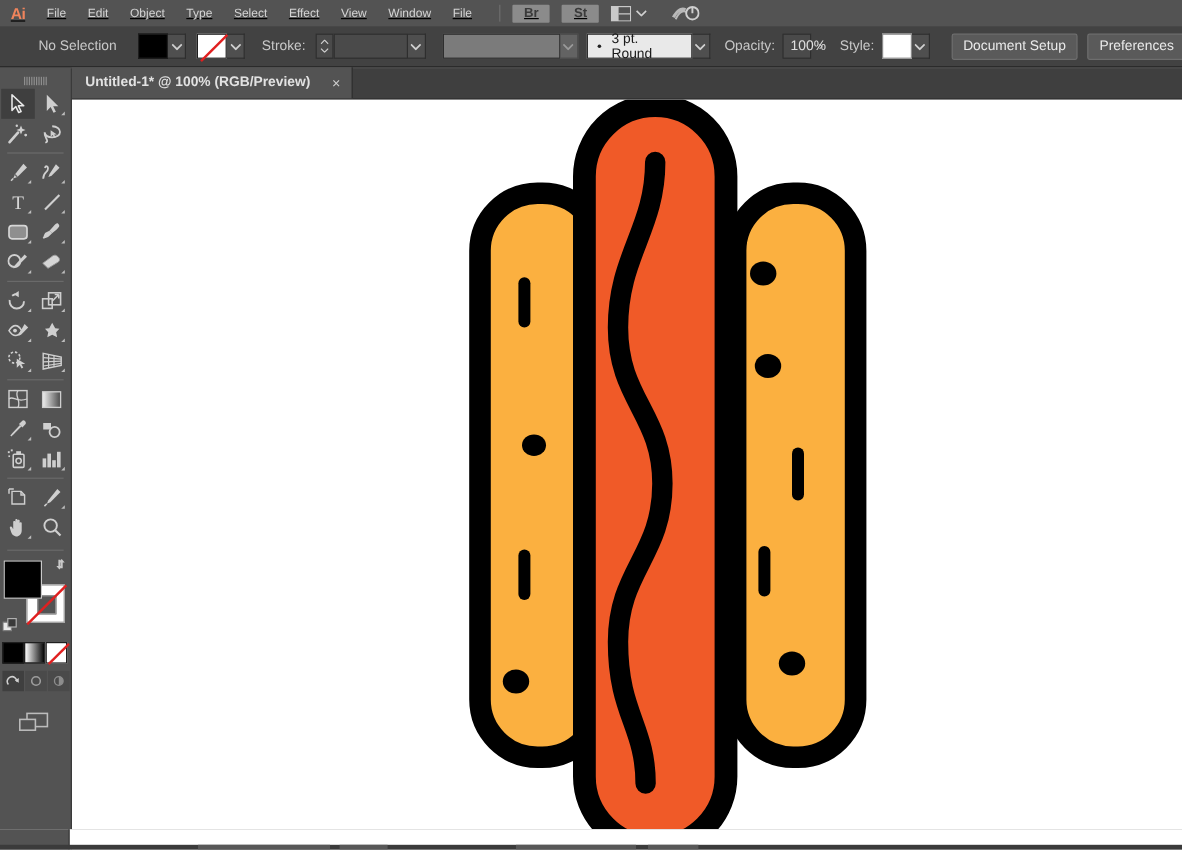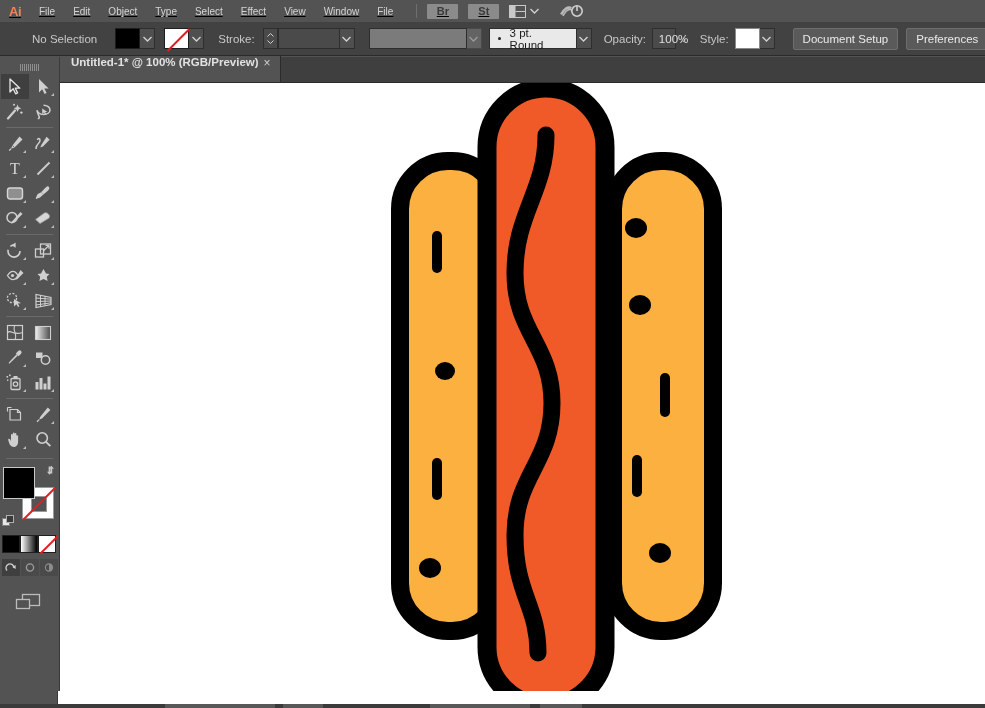--- a/index.html
+++ b/index.html
@@ -102,21 +102,21 @@
 
   
   .tabbar {
     position: absolute; left: 60px; top: 57px; width: 925px; height: 26px;
     background: #3f3f3f; border-bottom: 1px solid #2b2b2b;
     display: flex; align-items: flex-end;
   }
   .doctab {
     height: 26px; background: #535353;
     border-right: 1px solid #2b2b2b;
-    display: flex; gap: 5px;
+    display: flex; align-items: center; gap: 18px;
     padding: 0 9px 0 11px;
     color: #e2e2e2; font-size: 11.5px; font-weight: bold; margin-top: 28px;
   }
   .tabclose { color: #cfcfcf; font-size: 12px; font-weight: normal; }
 
   
   .toolbar {
     position: absolute; left: 0; top: 57px; width: 60px; height: 651px;
     background: #535353; border-right: 1px solid #3a3a3a;
   }

